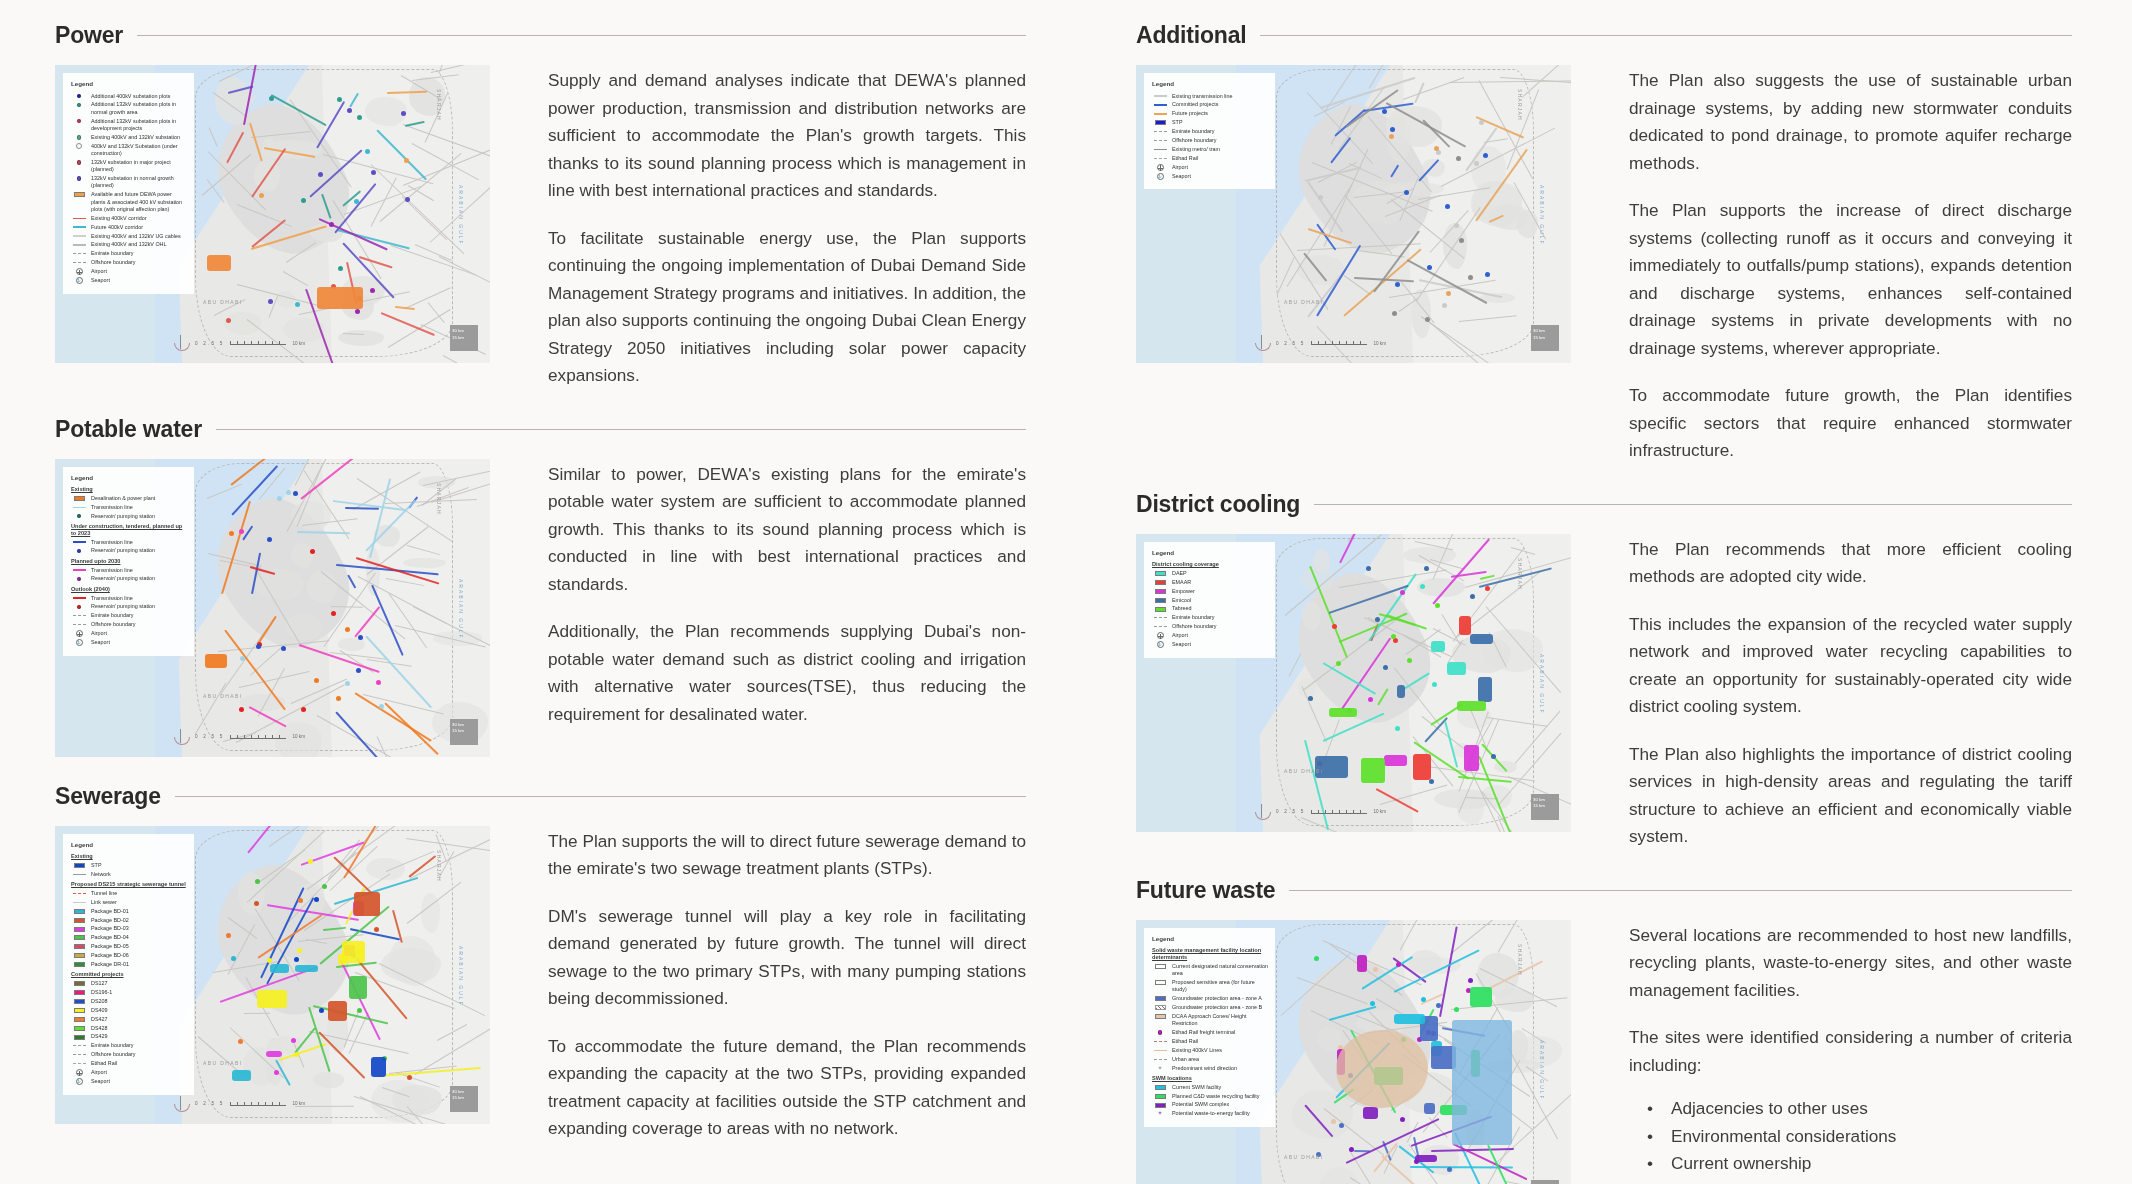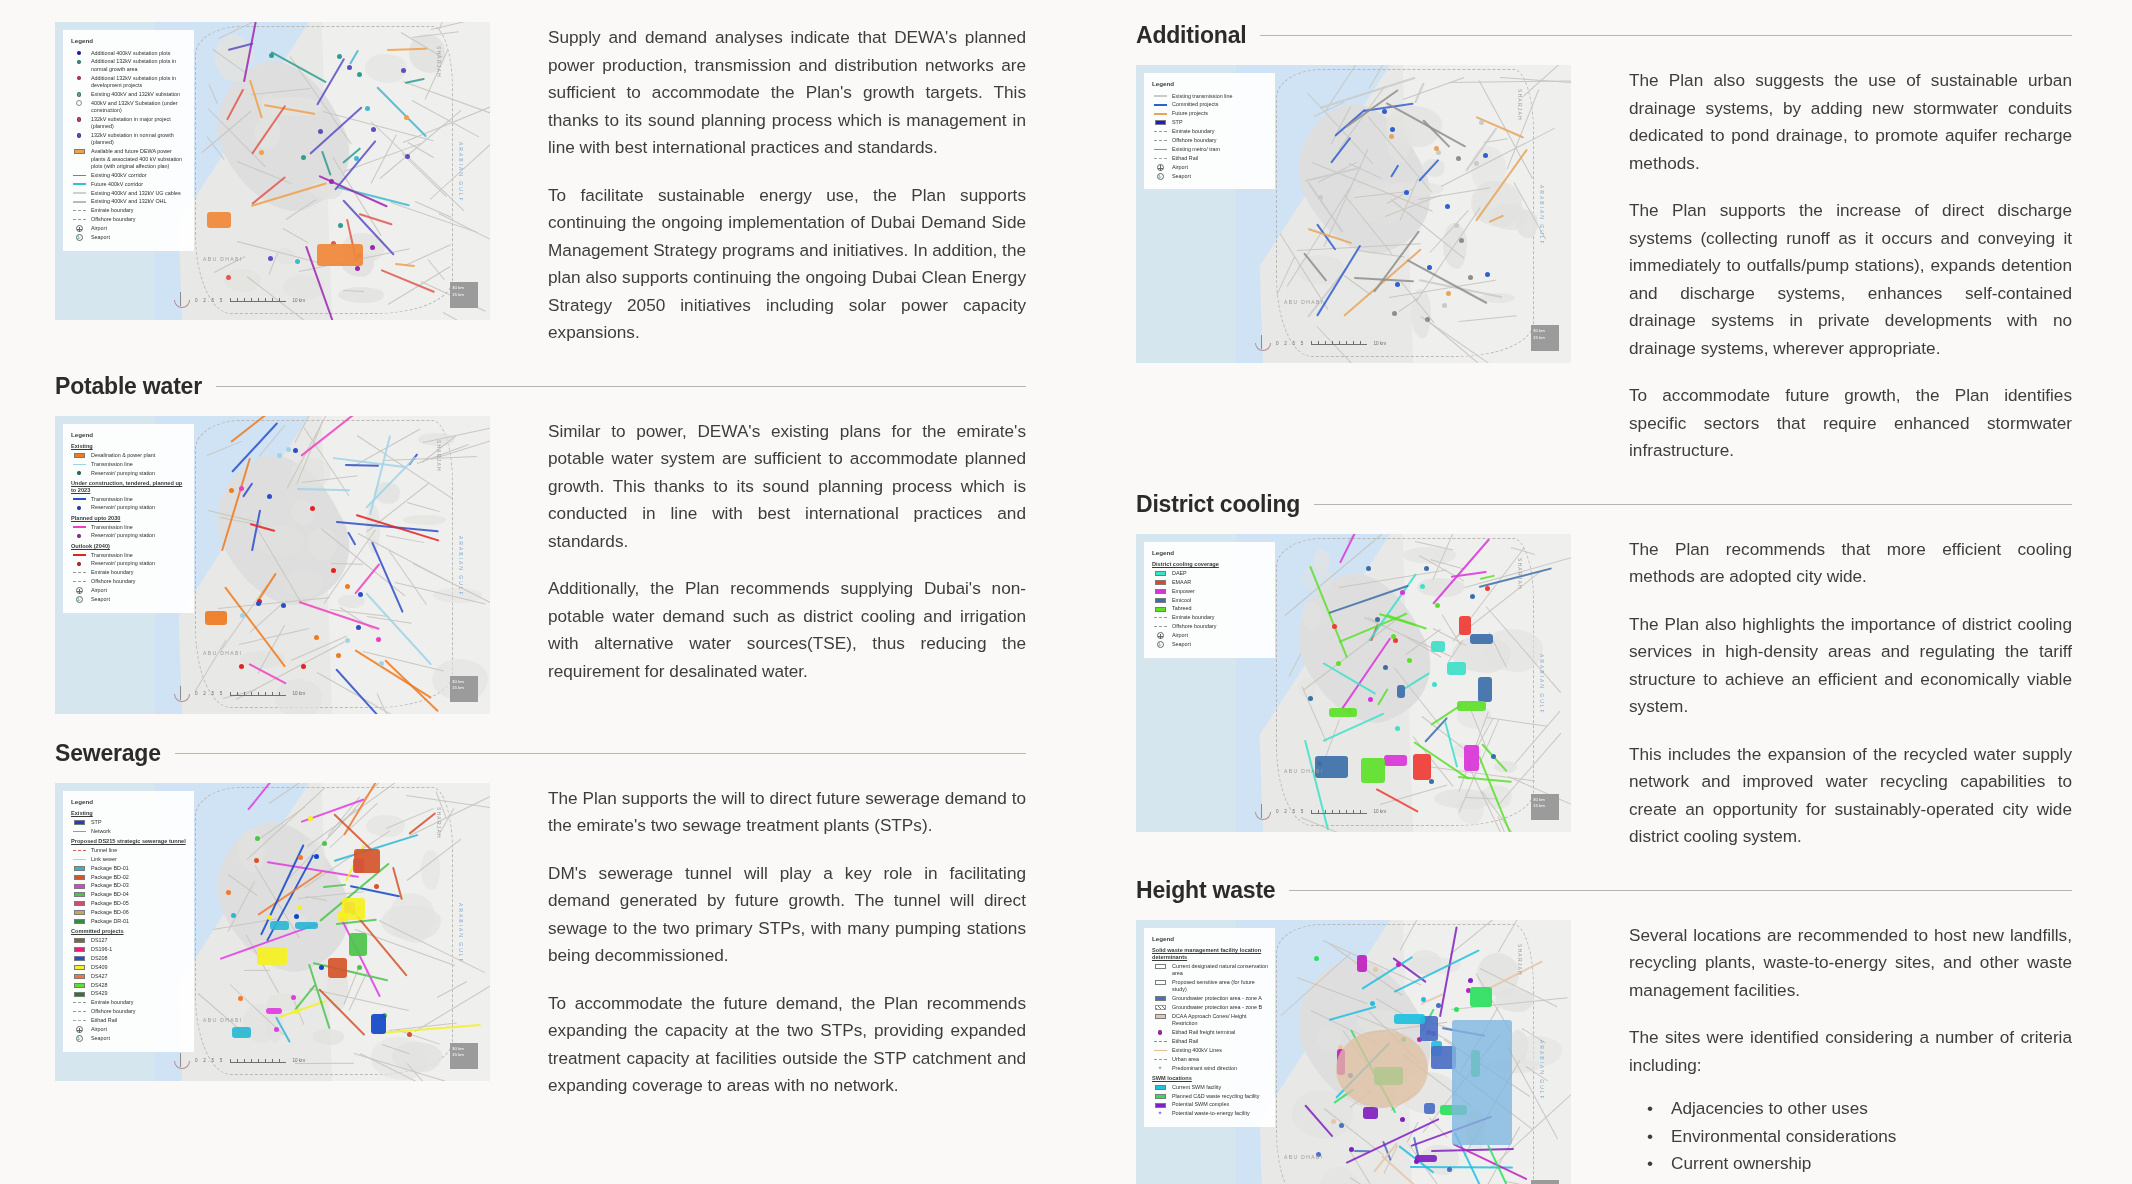--- a/index.html
+++ b/index.html
@@ -170,20 +170,24 @@
   .abu-lbl { position:absolute; left:148px; bottom:58px; font-size:5px; color:#9a9a9a; letter-spacing:1.4px;}
   .sharjah-lbl { position:absolute; right:48px; top:24px; font-size:5px; color:#9a9a9a; letter-spacing:1.2px; writing-mode: vertical-rl;}
 </style>
 </head>
 <body>
 
 <div class="page">
   <div class="columns">
     <div class="col left" id="colL">
         <section>
+          <div class="sec-head">
+          <h2>Power</h2>
+          <span class="rule"></span>
+        </div>
           <div class="sec-body">
             <div class="map-wrap">
               <div class="map-canvas">
                 <div class="sea"></div>
                 <div class="sea-light"></div>
                 <div class="desert"></div>
                 <div class="coast"></div>
                 <div class="city-core"></div>
                 <div class="emirate-outline"></div>
                 <div class="urban-blob" style="left:286.86989421810483px;top:210.546186063693px;width:43.14629365370902px;height:29.281406411566493px;opacity:0.8029657365302396"></div>
@@ -1332,28 +1336,28 @@
                 <div class="lg-item">
                   <span class="lg-sym">
                     <span class="sw-port">⚓</span>
                   </span>
                   <span class="lg-txt">Seaport</span>
                 </div>
               </div>
             </div>
             <div class="prose">
               <p>The Plan recommends that more efficient cooling methods are adopted city wide.</p>
+              <p>This includes the expansion of the recycled water supply network and improved water recycling capabilities to create an opportunity for sustainably-operated city wide district cooling system.</p>
               <p>The Plan also highlights the importance of district cooling services in high-density areas and regulating the tariff structure to achieve an efficient and economically viable system.</p>
-              <p>This includes the expansion of the recycled water supply network and improved water recycling capabilities to create an opportunity for sustainably-operated city wide district cooling system.</p>
             </div>
           </div>
         </section>
         <section>
           <div class="sec-head">
-          <h2>Height waste</h2>
+          <h2>Future waste</h2>
           <span class="rule"></span>
         </div>
           <div class="sec-body">
             <div class="map-wrap">
               <div class="map-canvas">
                 <div class="sea"></div>
                 <div class="sea-light"></div>
                 <div class="desert"></div>
                 <div class="coast"></div>
                 <div class="city-core"></div>

